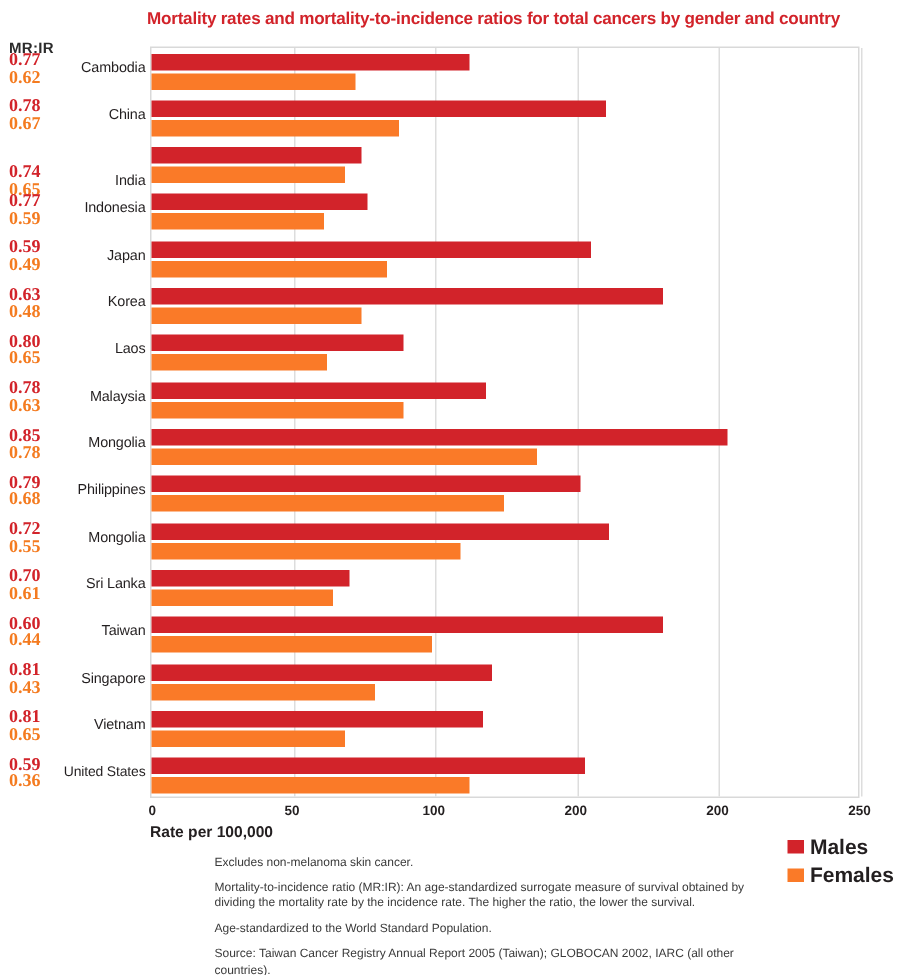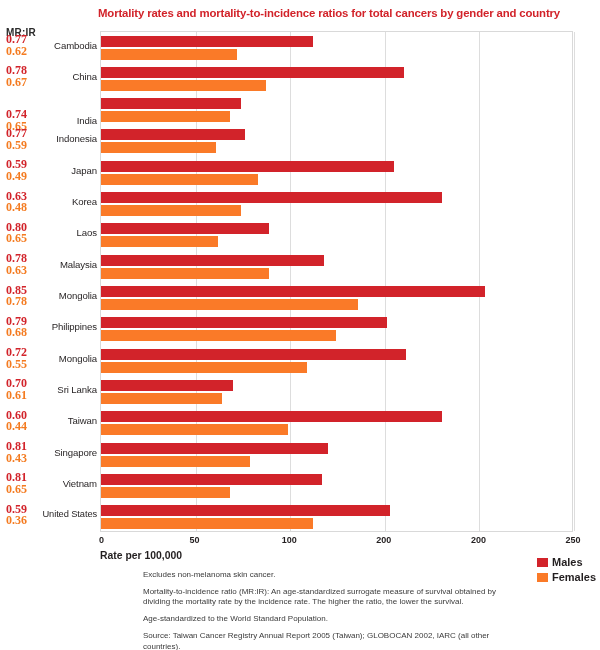--- a/index.html
+++ b/index.html
@@ -132,21 +132,21 @@
     margin-bottom: 3px;
   }
   .swatch {
     width: 11px; height: 9px;
     margin-right: 4px;
     display: inline-block;
   }
   .swatch.male   { background: #D2232A; }
   .swatch.female { background: #FA7A28; }
   .legend-label {
-    font-size: 11px;
+    font-size: 14px;
     font-weight: bold;
     color: #231f20;
   }
 </style>
 </head>
 <body>
 
 <div id="page">
 
   <div id="title">Mortality rates and mortality-to-incidence ratios for total cancers by gender and country</div>

